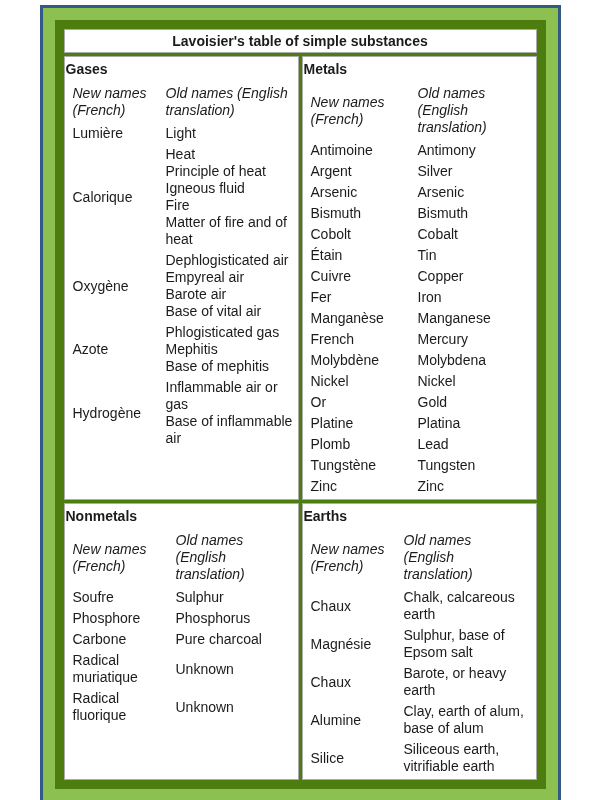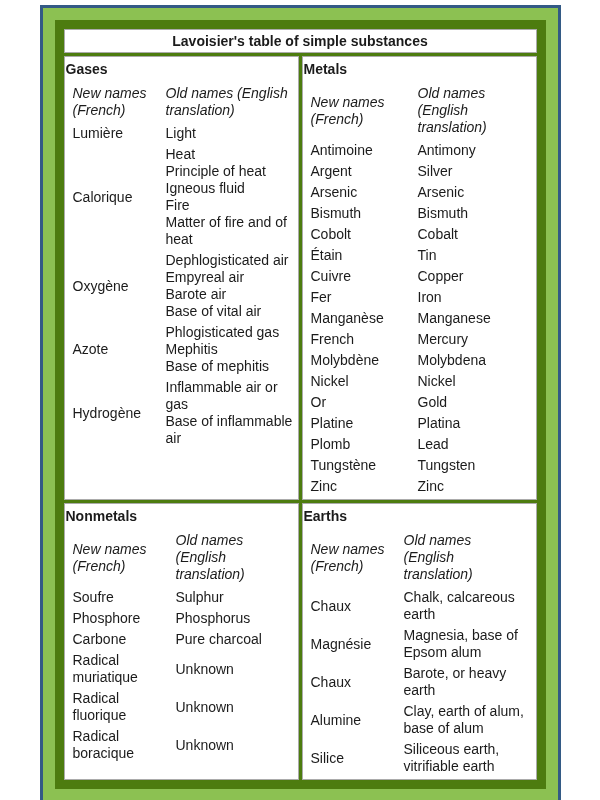--- a/index.html
+++ b/index.html
@@ -313,26 +313,20 @@
                       <td class="en">
                         <div>Unknown</div>
                       </td>
                     </tr>
                     <tr>
                       <td class="fr">Radical fluorique</td>
                       <td class="en">
                         <div>Unknown</div>
                       </td>
                     </tr>
-                    <tr>
-                      <td class="fr">Radical boracique</td>
-                      <td class="en">
-                        <div>Unknown</div>
-                      </td>
-                    </tr>
                   </tbody>
                 </table>
               </td>
             <td class="quad">
                 <table class="inner s3">
                   <colgroup>
                     <col class="col-fr">
                     <col class="col-en">
                   </colgroup>
                   <tbody>
@@ -345,21 +339,21 @@
                     </tr>
                     <tr>
                       <td class="fr">Chaux</td>
                       <td class="en">
                         <div>Chalk, calcareous earth</div>
                       </td>
                     </tr>
                     <tr>
                       <td class="fr">Magnésie</td>
                       <td class="en">
-                        <div>Magnesia, base of Epsom alum</div>
+                        <div>Sulphur, base of Epsom salt</div>
                       </td>
                     </tr>
                     <tr>
                       <td class="fr">Chaux</td>
                       <td class="en">
                         <div>Barote, or heavy earth</div>
                       </td>
                     </tr>
                     <tr>
                       <td class="fr">Alumine</td>

